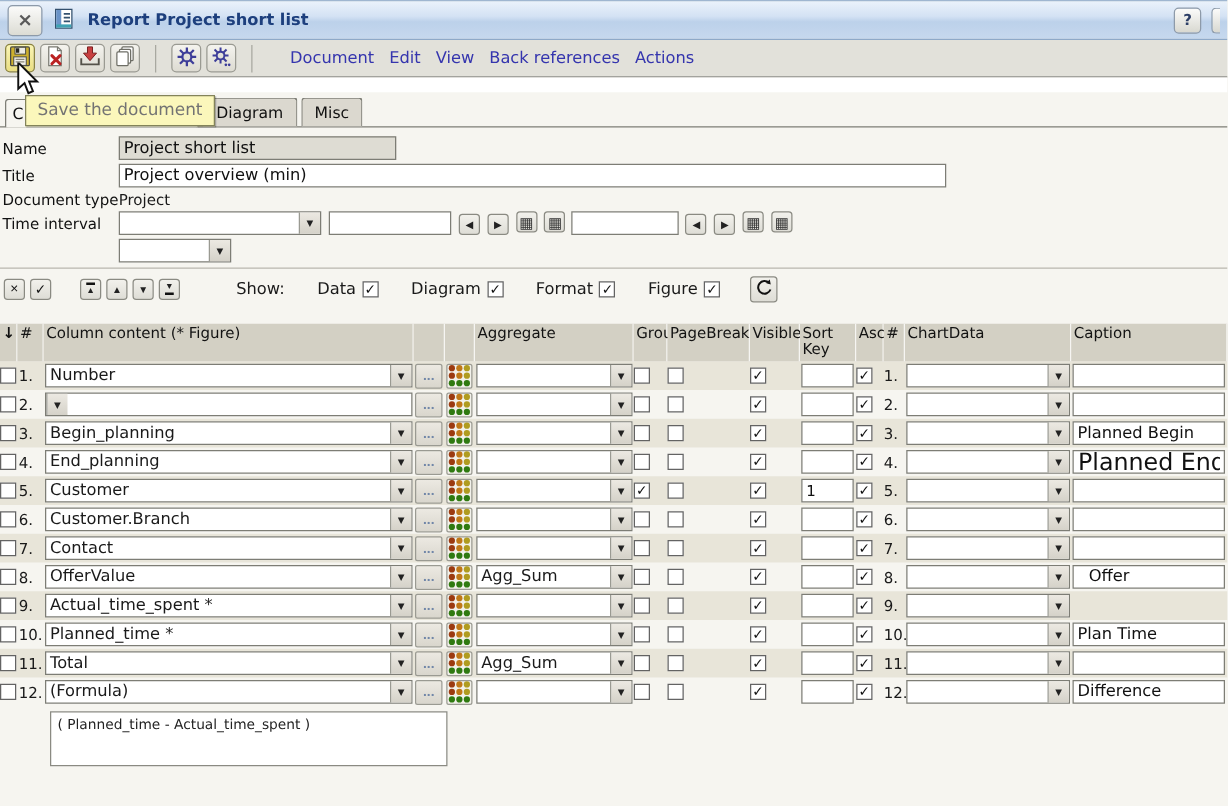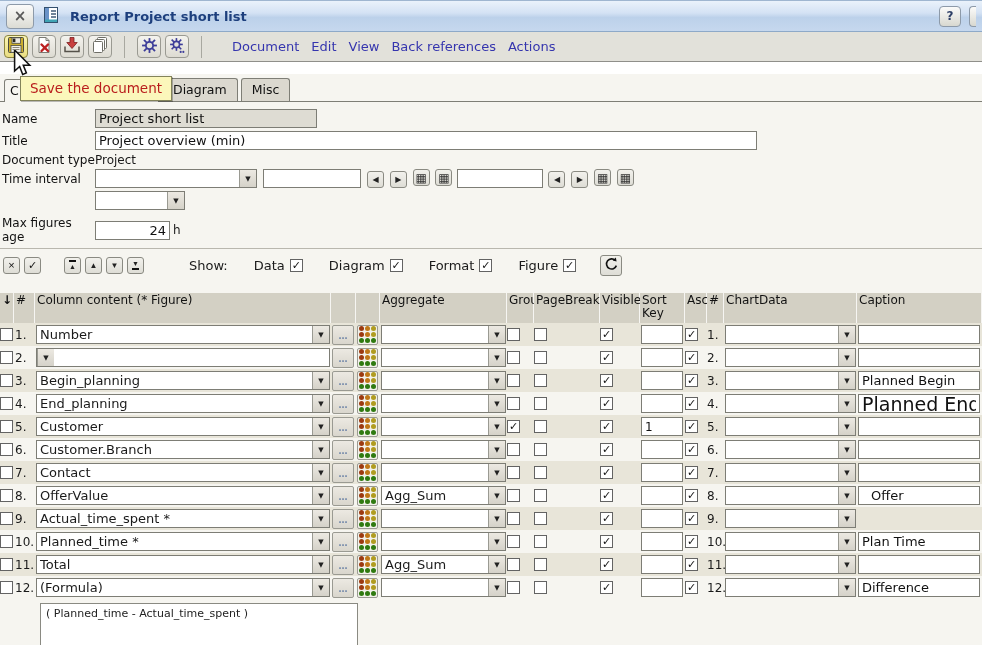--- a/index.html
+++ b/index.html
@@ -124,21 +124,21 @@
   .num2{font-size:12px;}
   
   .formulabox{
     margin:4px 0 0 40px;width:318px;height:44px;box-sizing:border-box;
     border:1px solid #8a8a82;background:#fff;font-size:11px;color:#222;padding:3px 5px;
   }
   
   .tooltip{
     position:absolute;left:20px;top:76px;z-index:20;
     background:#fbf7bb;border:1px solid #83835a;box-shadow:1px 1px 0 rgba(0,0,0,.25);
-    font-size:13.5px;color:#b91c1c;padding:3px 9px 4px 9px;white-space:nowrap;
+    font-size:13.5px;color:#737373;padding:3px 9px 4px 9px;white-space:nowrap;
   }
   .cursor{position:absolute;left:13px;top:50px;z-index:30;}
 </style>
 </head>
 <body>
 
 <div class="titlebar">
   <div class="tb-btn">
       <span>×</span>
     </div>
@@ -286,25 +286,20 @@
         </button>
     </span>
   </div>
   <div class="frow">
     <span class="flabel"></span>
     <span class="combo" style="width:90px;">
       <span class="ctext">&nbsp;</span>
       <span class="carrow">▼</span>
     </span>
   </div>
-  <div class="frow" style="margin-top:6px;">
-    <span class="flabel">Max figures age</span>
-    <input class="tinput" style="width: 75px; text-align: right;" value="24">
-    <span class="unit">h</span>
-  </div>
 </div>
 
 <div class="divider"></div>
 
 <div class="controls">
   <div class="grp">
     <button class="sq-btn">
         <span class="glyph13">×</span>
       </button>
     <button class="sq-btn">

